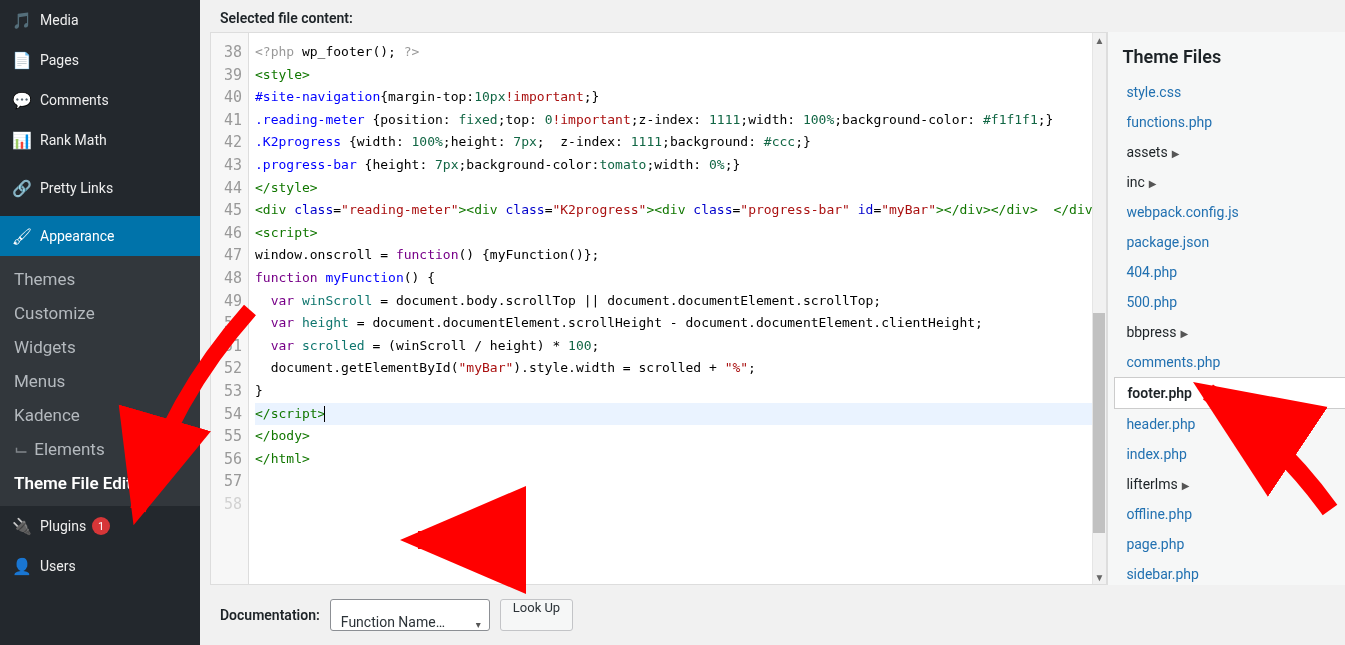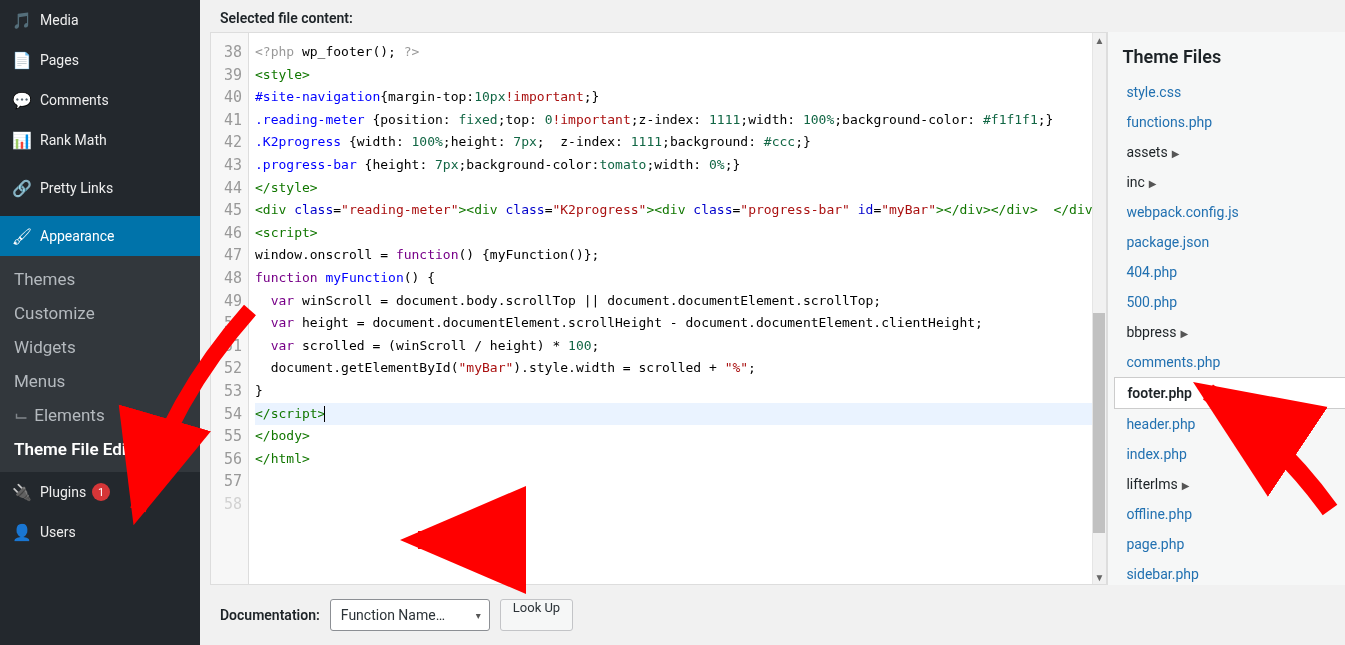--- a/index.html
+++ b/index.html
@@ -35,37 +35,37 @@
   .cursor-bar { display:inline-block; border-left:1px solid #000; height:16px; vertical-align:middle; margin-left:-1px;}
 
   
   .tag  { color:#170; }      
   .attr { color:#00c; }
   .str  { color:#a11; }      
   .num  { color:#164; }      
   .kw   { color:#708; }      
   .id   { color:#00f; }      
   .prop { color:#000; }
-  .var  { color:#000000; }
+  .var  { color:#0f766e; }
   .fn   { color:#00f; }
   .php  { color:#999; }
 
   
   .files { width:245px; background:#f6f7f7; border-left:1px solid #ddd; padding:14px 0 10px 0; overflow:hidden;}
   .files h2 { font-size:18px; color:#1d2327; padding:0 14px 10px; font-weight:600;}
   .files ul { list-style:none; }
   .files li { padding:7px 14px 7px 18px; font-size:14px; color:#2271b1; cursor:pointer; }
   .files li.folder { color:#1d2327; cursor:default; }
   .files li.folder .chev { font-size:10px; margin-left:4px; color:#555;}
   .files li.selected { background:#fff; border:1px solid #ccc; border-right:none; margin-right:-1px; font-weight:600; color:#1d2327; margin-left:6px; padding-left:12px;}
   
   
   .bottom { display:flex; align-items:center; gap:10px; padding:14px 20px; }
   .bottom-label { font-size:14px; font-weight:600; color:#1d2327;}
-  .select { background:#fff; border:1px solid #8c8f94; border-radius:3px; height:32px; padding:0 26px 0 10px; font-size:14px; color:#2c3338; position:relative; min-width:160px; display:flex; align-items:center;}
+  .select { background:#fff; border:1px solid #8c8f94; border-radius:3px; height:32px; padding:0 26px 0 10px; font-size:14px; color:#2c3338; position:relative; min-width:160px; display:flex; align-items:flex-end;}
   .select .caret { position:absolute; right:8px; font-size:10px; color:#555;}
   .button { background:#f6f7f7; border:1px solid #c3c4c7; border-radius:3px; height:32px; padding:0 12px; font-size:13px; color:#2c3338; display:flex; align-items:flex-start; cursor:pointer;}
 
   
   .arrow { position:absolute; pointer-events:none; }
   .arrow svg { overflow:visible; }
 </style>
 </head>
 <body>
 
@@ -95,20 +95,21 @@
         </li>
         <li class="menu-item active">
           <span class="icon">🖌</span>
           <span>Appearance</span>
         </li>
         <ul class="submenu">
           <li class="submenu-item"><span>Themes</span></li>
           <li class="submenu-item"><span>Customize</span></li>
           <li class="submenu-item"><span>Widgets</span></li>
           <li class="submenu-item"><span>Menus</span></li>
+          <li class="submenu-item"><span>Kadence</span></li>
           <li class="submenu-item"><span style="margin-right: 6px; opacity: 0.6;">⌙</span><span>Elements</span></li>
           <li class="submenu-item current"><span>Theme File Editor</span></li>
         </ul>
         <li class="menu-item">
           <span class="icon">🔌</span>
           <span>Plugins</span>
           <span class="badge">1</span>
         </li>
         <li class="menu-item">
           <span class="icon">👤</span>

